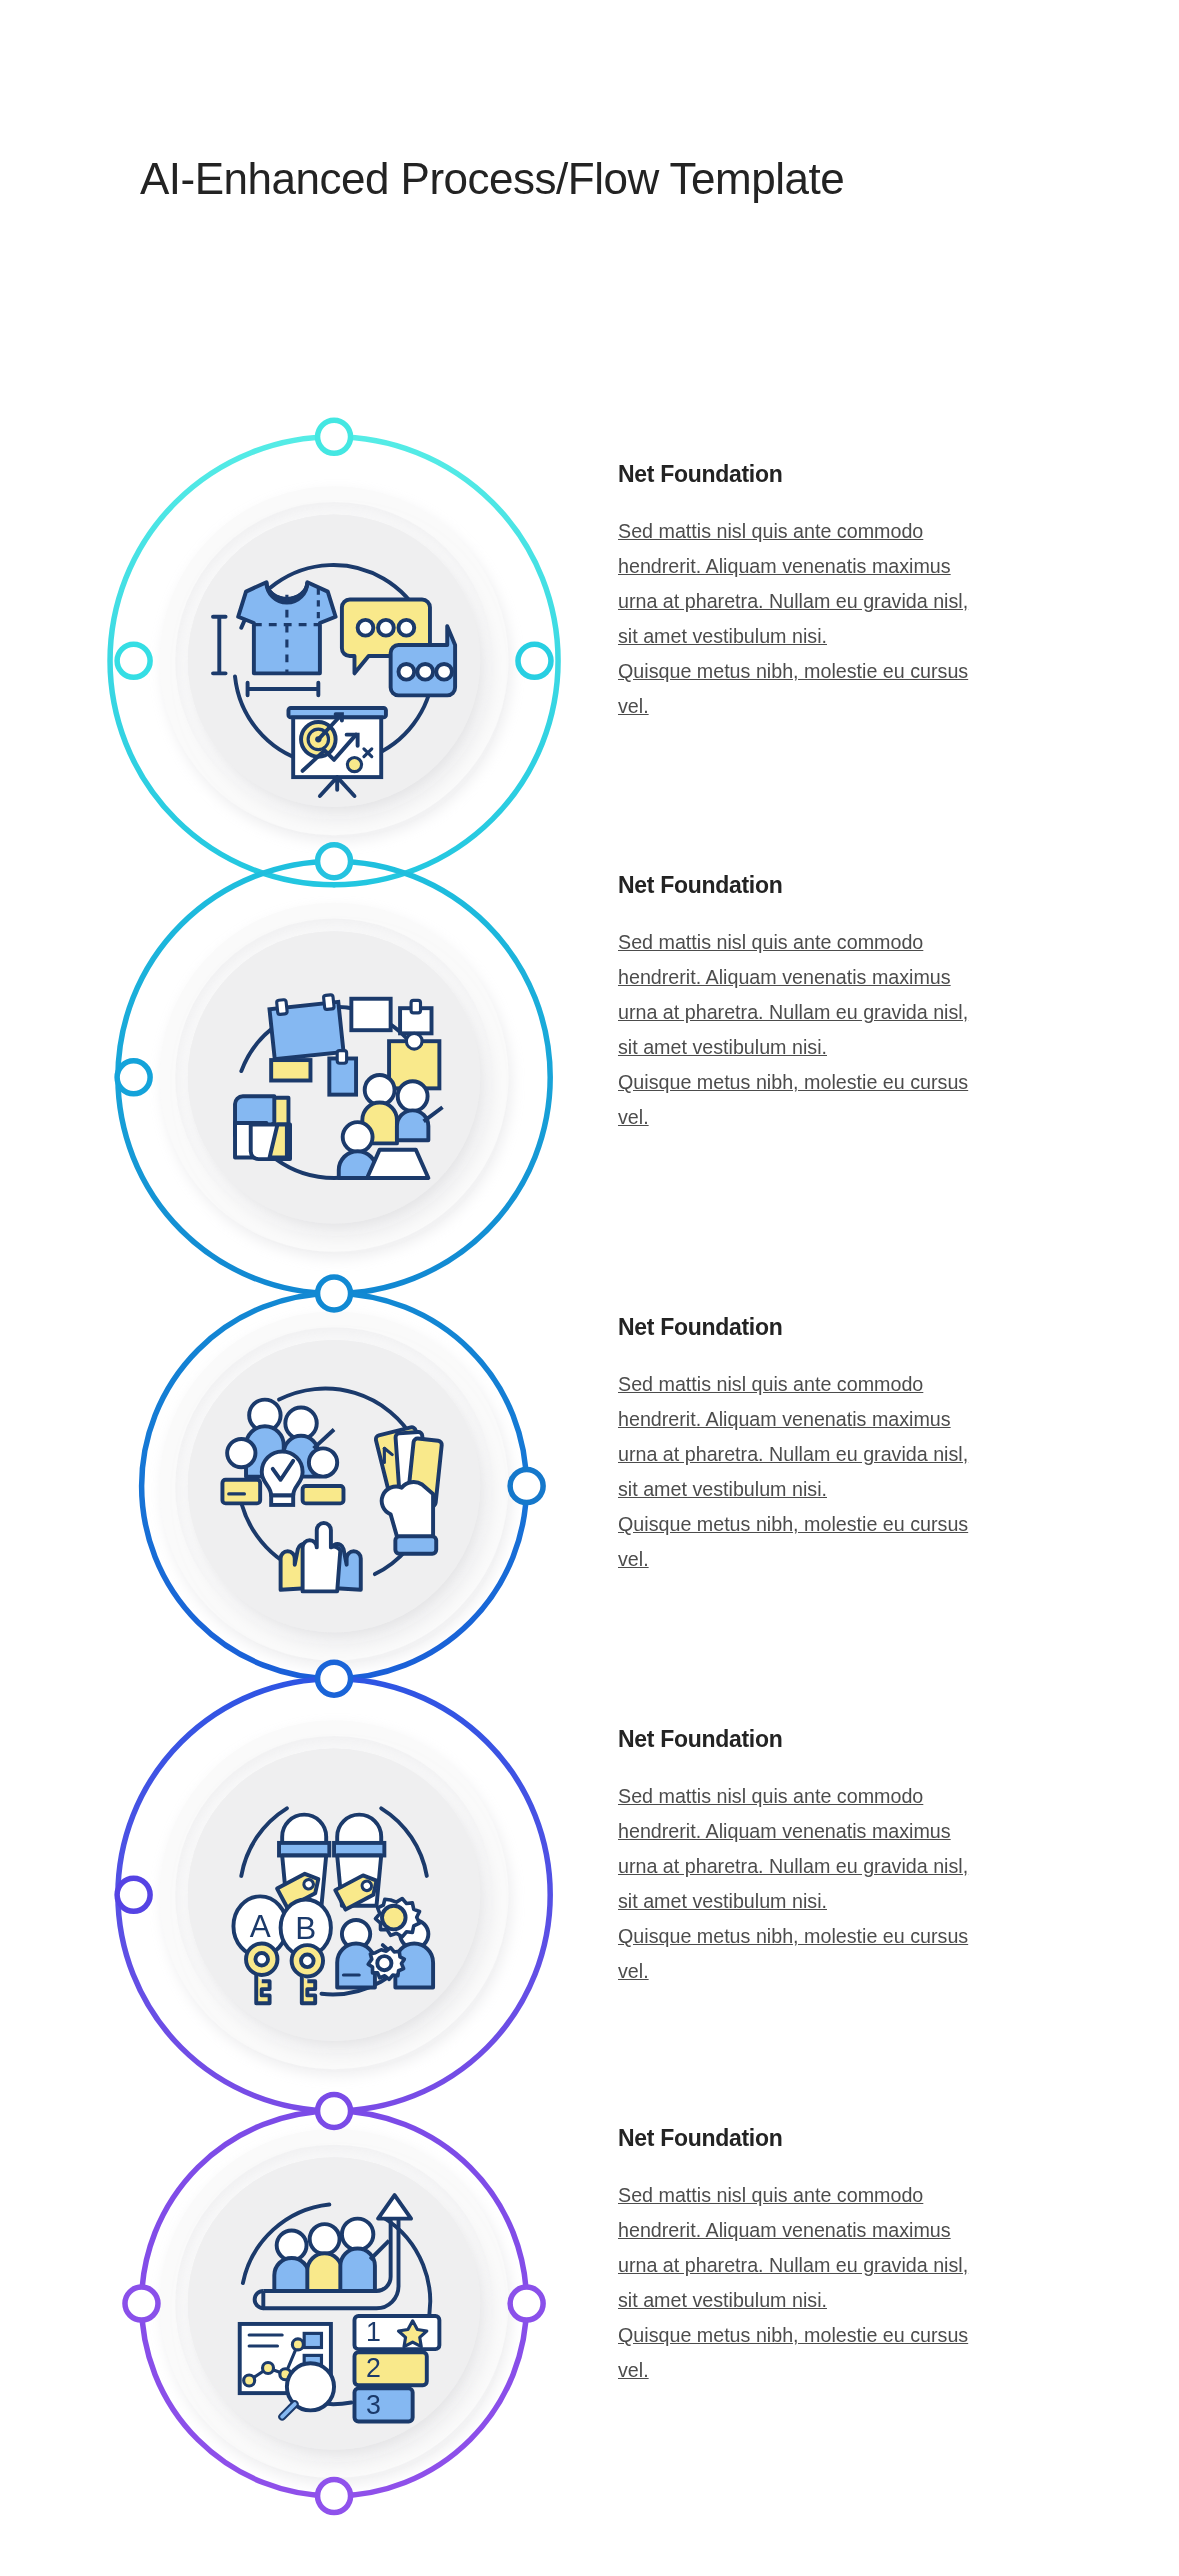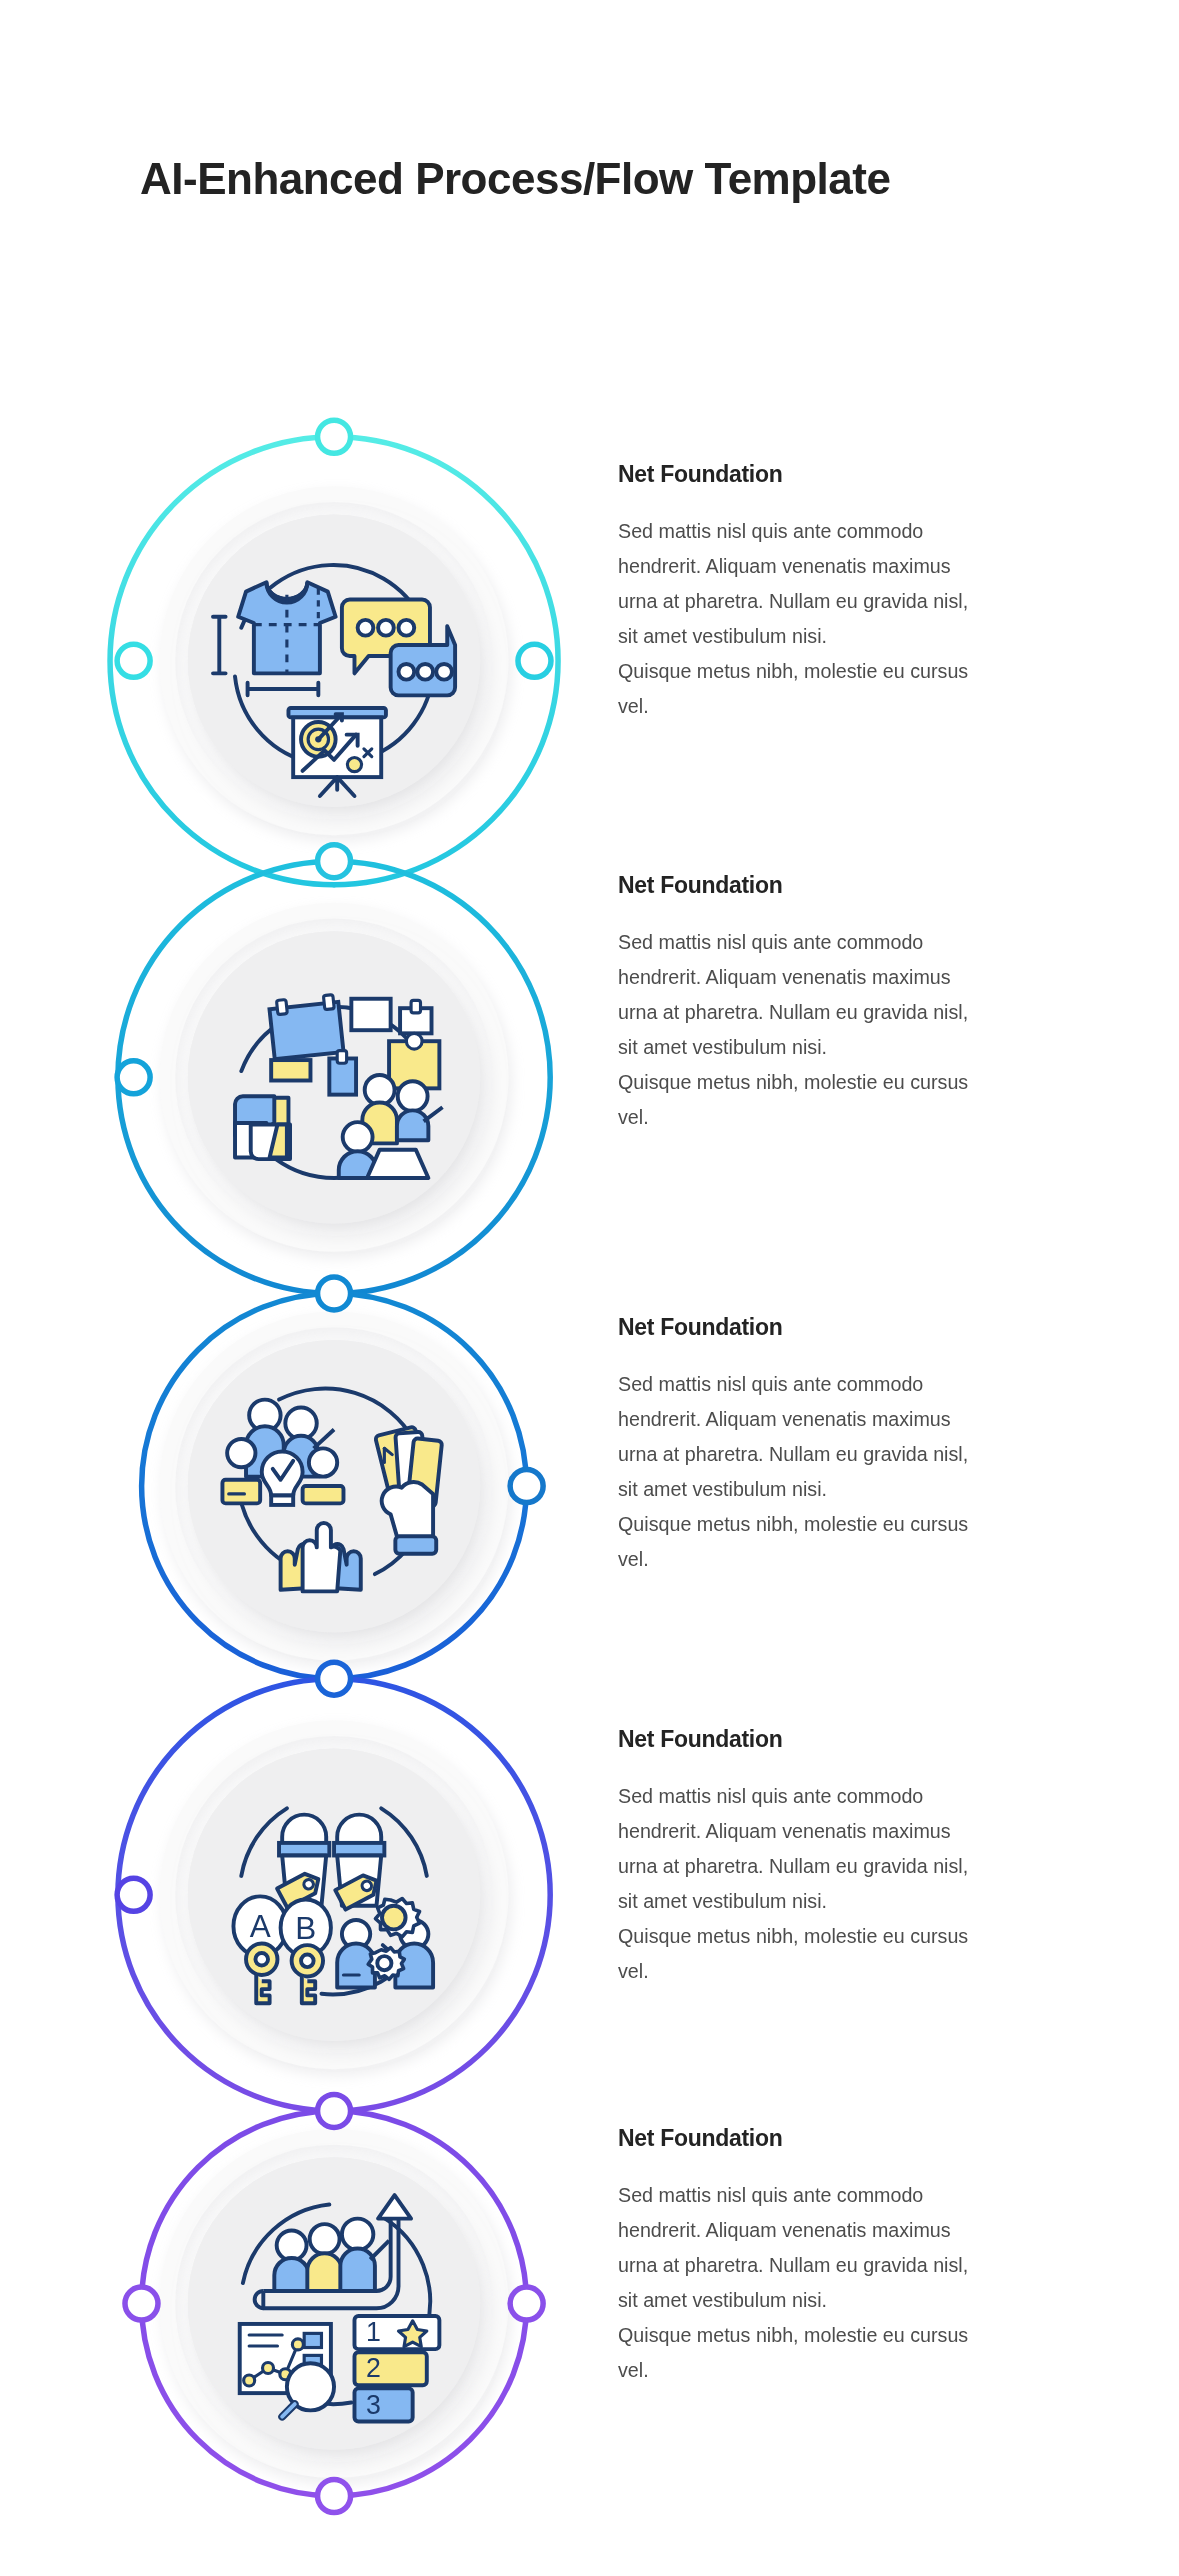--- a/index.html
+++ b/index.html
@@ -4,32 +4,32 @@
 <style>
   * { margin:0; padding:0; box-sizing:border-box; }
   html,body { background:#ffffff; }
   body {
     width:1179px; height:2576px;
     font-family:"Liberation Sans", sans-serif;
     position:relative; overflow:hidden;
   }
   #page-title {
     position:absolute; left:140px; top:154px;
-    font-size:44px; font-weight:bold; letter-spacing:-0.5px;
+    font-size:44px; font-weight:normal; letter-spacing:-0.5px;
     color:#232323; white-space:nowrap;
   }
   #flow-svg { position:absolute; left:0; top:0; width:1179px; height:2576px; }
   .text-col { position:absolute; left:618px; width:503px; }
   .sec-head {
     font-size:23px; font-weight:bold; color:#232323;
     letter-spacing:-0.3px; line-height:1.1;
   }
   .sec-body {
     margin-top:27px; font-size:19.7px; line-height:35px;
-    color:#4c4c4c; font-weight:400;
+    color:#4c4c4c; font-weight:400;text-decoration:underline;
   }
   .sec-body span { display:block; }
 </style>
 </head>
 <body>
 
 <div id="page-title">AI-Enhanced Process/Flow Template</div>
 
 <svg id="flow-svg" viewBox="0 0 1500 3276" xmlns="http://www.w3.org/2000/svg">
   <defs>

